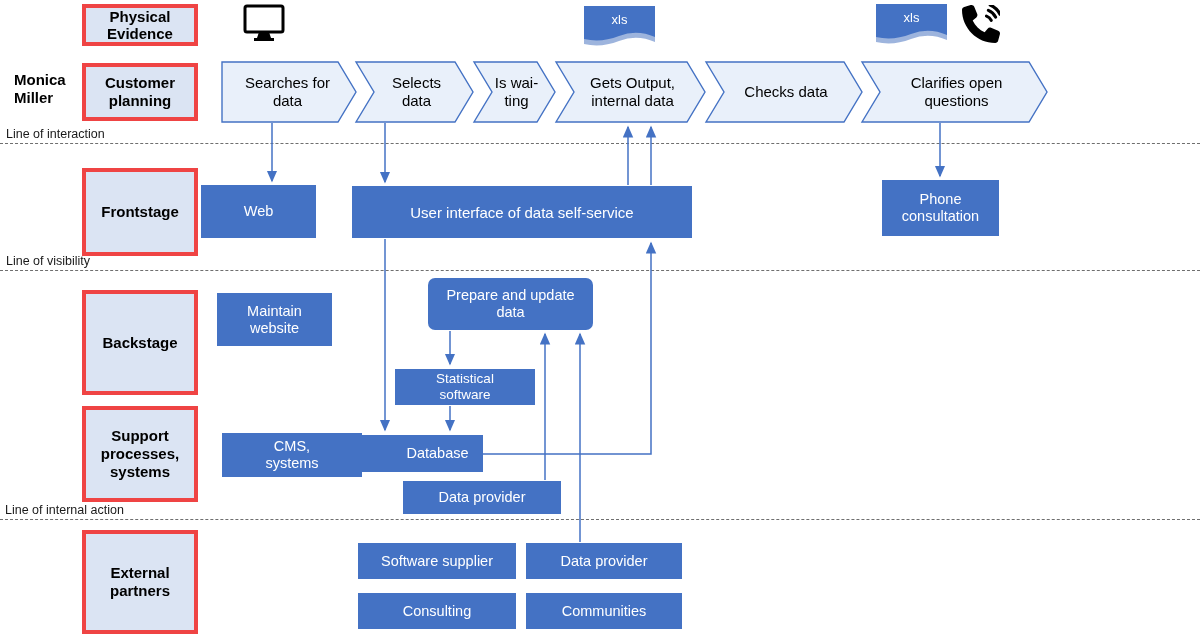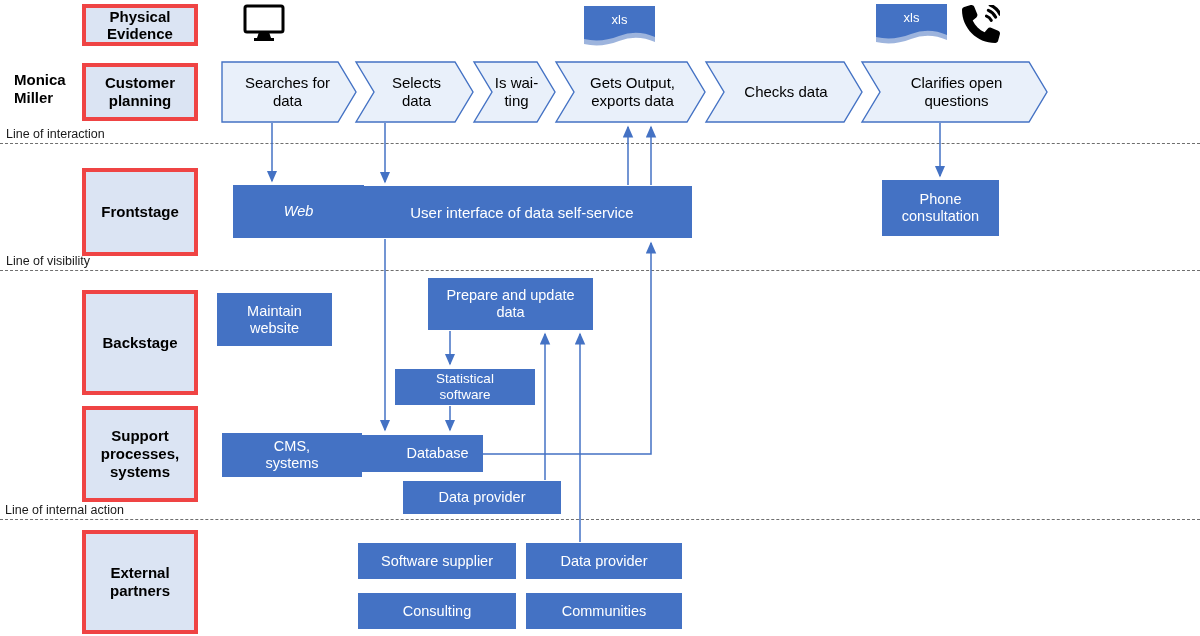--- a/index.html
+++ b/index.html
@@ -173,21 +173,21 @@
         <polygon points="0,0 63,0 81,30 63,60 0,60 18,30" fill="#e9f0fa" stroke="#4472c4" stroke-width="1.4"></polygon>
       </svg>
     <div class="chev-label">Is wai-
 ting</div>
   </div>
   <div class="chev" style="left:556px; width:149px;">
     <svg width="149" height="60">
         <polygon points="0,0 131,0 149,30 131,60 0,60 18,30" fill="#e9f0fa" stroke="#4472c4" stroke-width="1.4"></polygon>
       </svg>
     <div class="chev-label">Gets Output,
-exports data</div>
+internal data</div>
   </div>
   <div class="chev" style="left:706px; width:156px;">
     <svg width="156" height="60">
         <polygon points="0,0 138,0 156,30 138,60 0,60 18,30" fill="#e9f0fa" stroke="#4472c4" stroke-width="1.4"></polygon>
       </svg>
     <div class="chev-label">Checks data</div>
   </div>
   <div class="chev" style="left:862px; width:185px;">
     <svg width="185" height="60">
         <polygon points="0,0 167,0 185,30 167,60 0,60 18,30" fill="#e9f0fa" stroke="#4472c4" stroke-width="1.4"></polygon>
@@ -197,28 +197,28 @@
 
   <div class="sep-label" style="left:6px; top:127px;">Line of interaction</div>
   <div class="sep" style="top:143px;"></div>
 
   <div class="sep-label" style="left:6px; top:254px;">Line of visibility</div>
   <div class="sep" style="top:270px;"></div>
 
   <div class="sep-label" style="left:5px; top:503px;">Line of internal action</div>
   <div class="sep" style="top:519px;"></div>
 
-  <div class="bbox" style="left:233px; top:185px; width:131px; height:53px;font-style:italic;">Web</div>
+  <div class="bbox" style="left:201px; top:185px; width:115px; height:53px;">Web</div>
   <div class="bbox" style="left:352px; top:186px; width:340px; height:52px; font-size:15px;">User interface of data self-service</div>
   <div class="bbox" style="left:882px; top:180px; width:117px; height:56px;">Phone
 consultation</div>
 
   <div class="bbox" style="left:217px; top:293px; width:115px; height:53px;">Maintain
 website</div>
-  <div class="bbox" style="left:428px; top:278px; width:165px; height:52px;">Prepare and update
+  <div class="bbox" style="left:428px; top:278px; width:165px; height:52px;border-radius:7px;">Prepare and update
 data</div>
   <div class="bbox" style="left:395px; top:369px; width:140px; height:36px; font-size:13.5px; line-height:16px;">Statistical
 software</div>
 
   <div class="bbox" style="left:222px; top:433px; width:140px; height:44px;">CMS,
 systems</div>
   <div class="bbox" style="left:360px; top:435px; width:123px; height:37px;padding-left:32px;">Database</div>
   <div class="bbox" style="left:403px; top:481px; width:158px; height:33px;">Data provider</div>
 
   <div class="bbox" style="left:358px; top:543px; width:158px; height:36px;">Software supplier</div>

